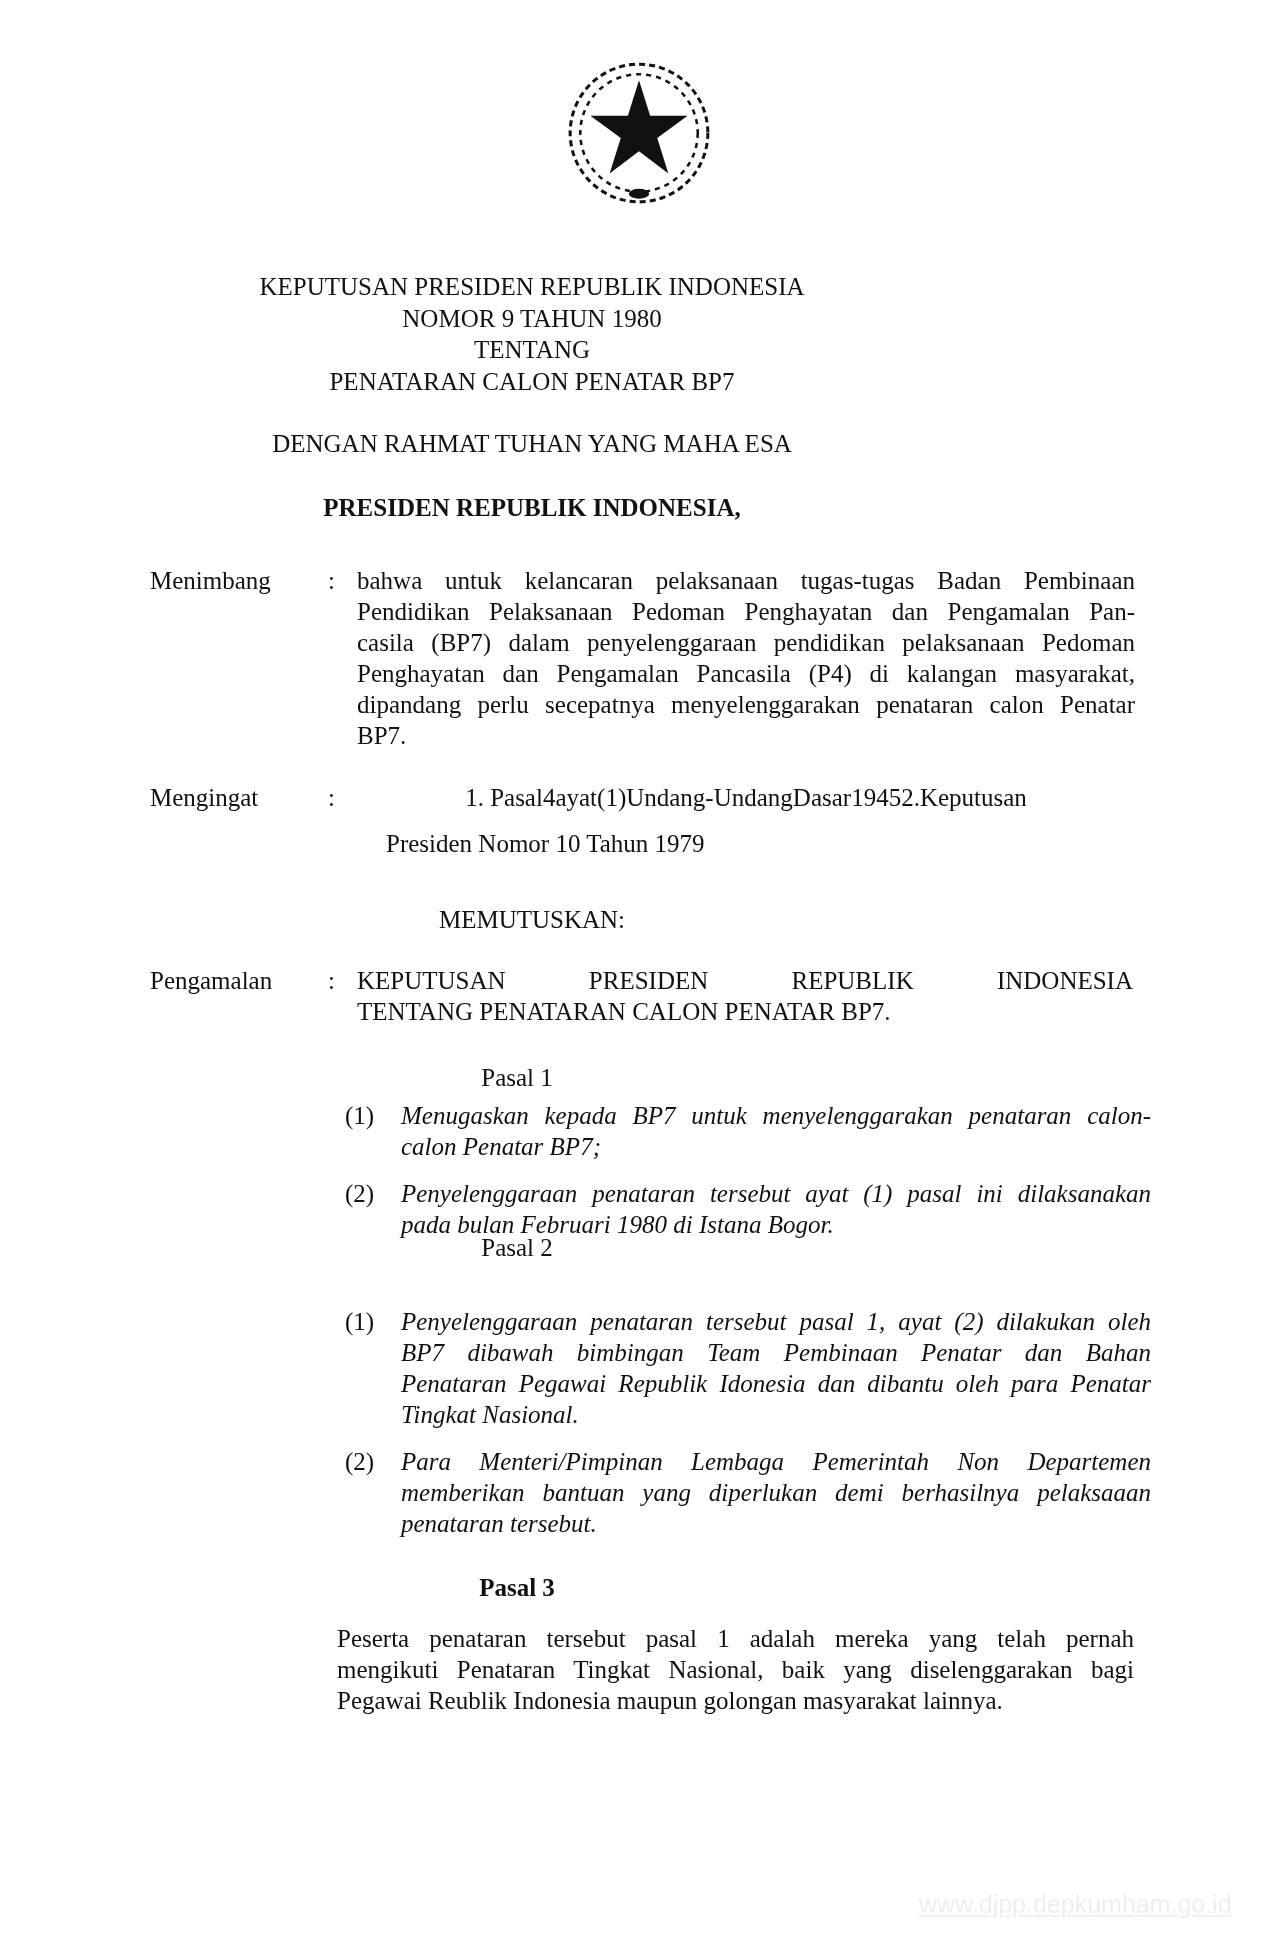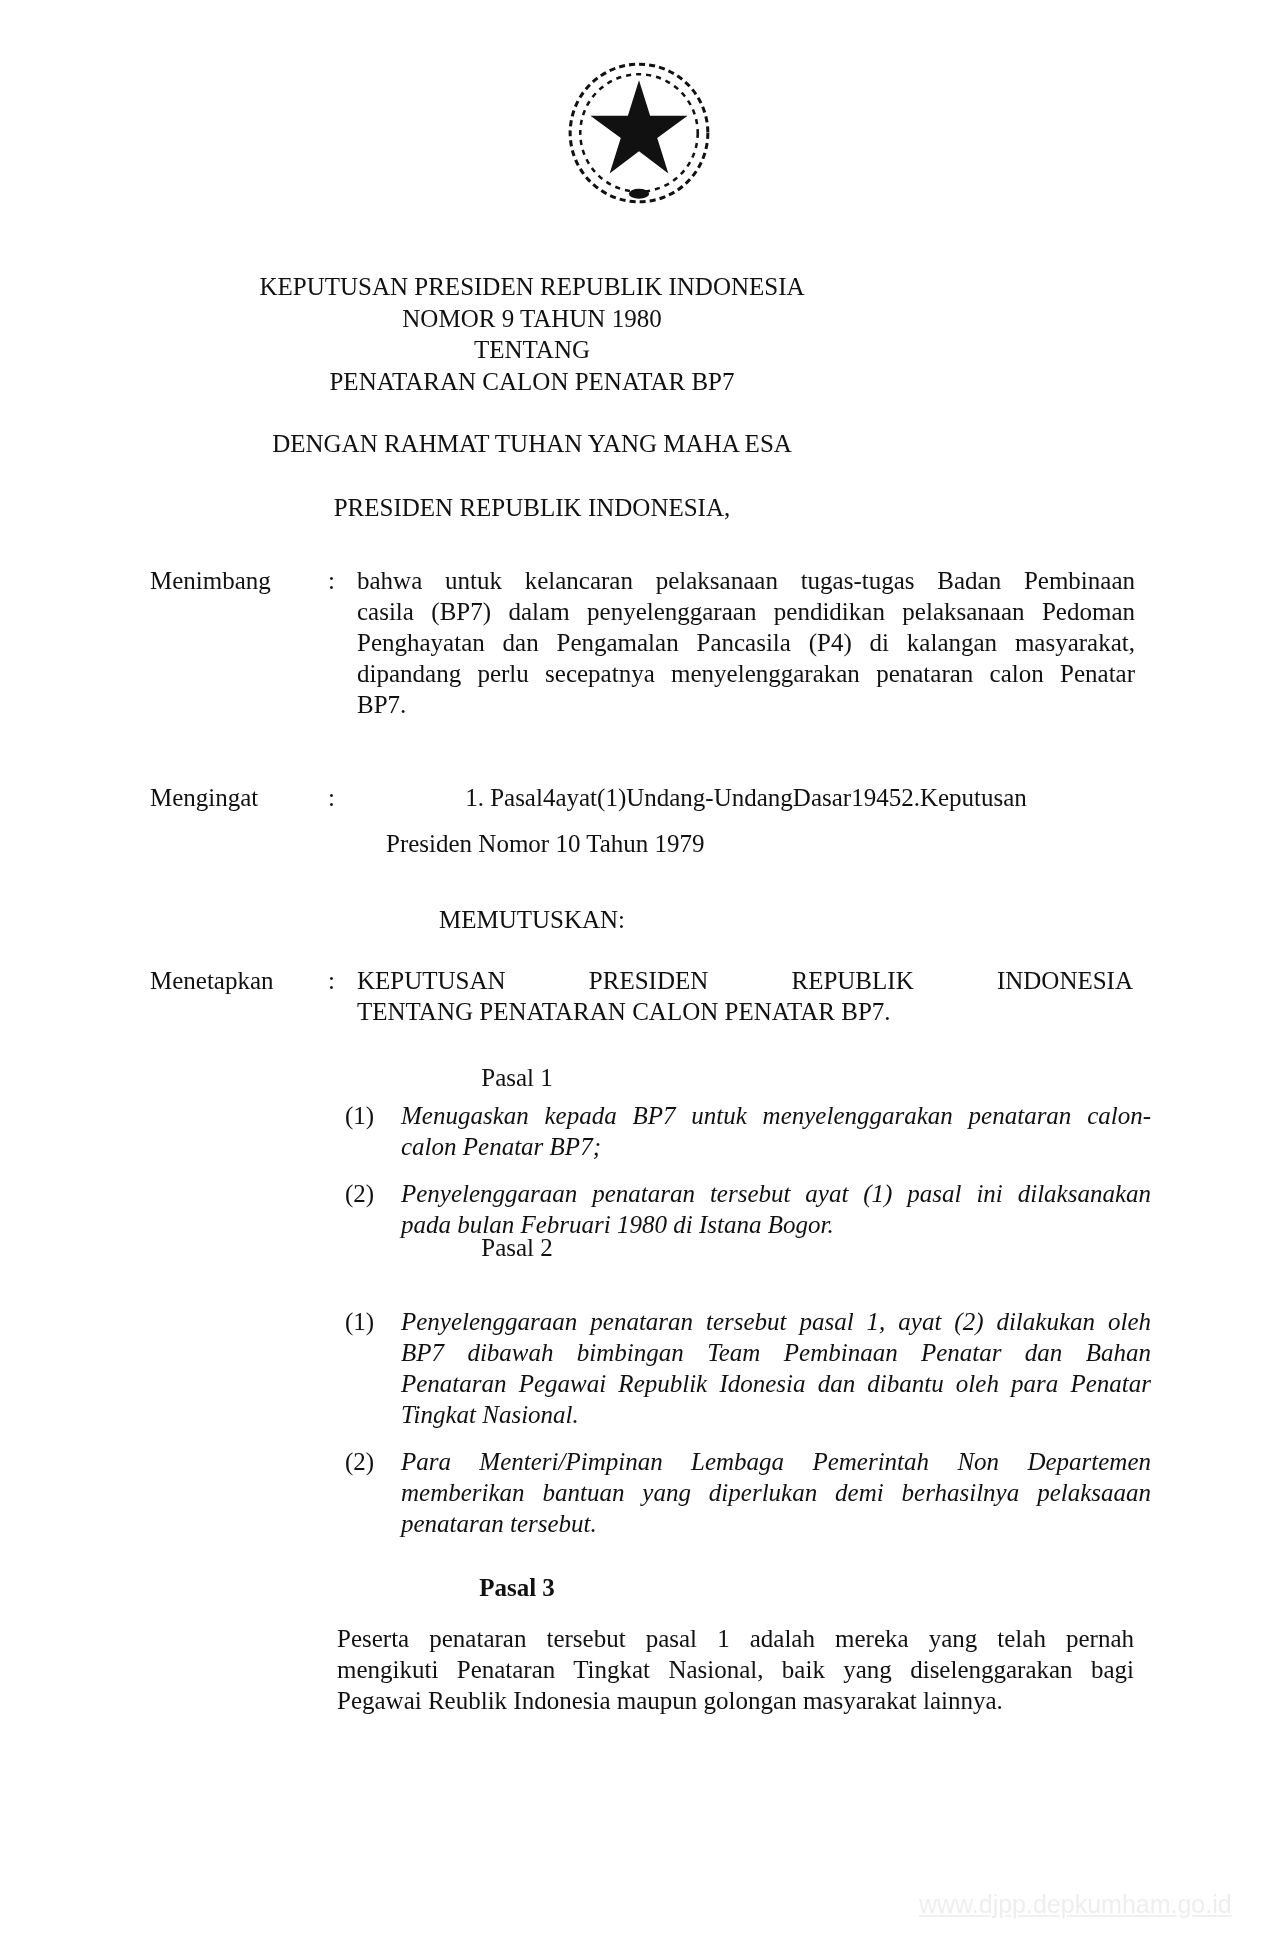--- a/index.html
+++ b/index.html
@@ -12,21 +12,21 @@
   }
   .emblem {
     position: absolute; left: 558px; top: 52px; width: 162px; height: 162px;
   }
   .center {
     position: absolute; left: 0; width: 1064px; text-align: center;
   }
   .title-block { top: 271px; }
   .title-block div { line-height: 31.5px; }
   .opening { top: 428px; }
-  .president { top: 492px; }
+  .president { top: 492px; font-weight: bold; }
   .decide { top: 904px; }
 
   .clause { position: absolute; left: 150px; width: 985px; }
   .clause .label { position: absolute; left: 0; top: 0; }
   .clause .colon { position: absolute; left: 178px; top: 0; }
   .clause .body { position: absolute; left: 207px; width: 778px; text-align: justify; }
 
   .menimbang { top: 565px; }
   .mengingat { top: 782px; }
   .mengingat .line1 { display: flex; justify-content: center; width: 778px; }
@@ -78,20 +78,21 @@
   <div>PENATARAN CALON PENATAR BP7</div>
 </div>
 <div class="center opening">DENGAN RAHMAT TUHAN YANG MAHA ESA</div>
 <div class="center president">PRESIDEN REPUBLIK INDONESIA,</div>
 
 <div class="clause menimbang">
   <span class="label">Menimbang</span>
   <span class="colon">:</span>
   <div class="body">
     <div style="text-align:justify;text-align-last:justify">bahwa untuk kelancaran pelaksanaan tugas-tugas Badan Pembinaan</div>
+    <div style="text-align:justify;text-align-last:justify">Pendidikan Pelaksanaan Pedoman Penghayatan dan Pengamalan Pan-</div>
     <div style="text-align:justify;text-align-last:justify">casila (BP7) dalam penyelenggaraan pendidikan pelaksanaan Pedoman</div>
     <div style="text-align:justify;text-align-last:justify">Penghayatan dan Pengamalan Pancasila (P4) di kalangan masyarakat,</div>
     <div style="text-align:justify;text-align-last:justify">dipandang perlu secepatnya menyelenggarakan penataran calon Penatar</div>
     <div>BP7.</div>
   </div>
 </div>
 
 <div class="clause mengingat">
   <span class="label">Mengingat</span>
   <span class="colon">:</span>
@@ -107,21 +108,21 @@
       <span>2.</span>
       <span>Keputusan</span>
     </div>
   </div>
   <div class="line2">Presiden Nomor 10 Tahun 1979</div>
 </div>
 
 <div class="center decide">MEMUTUSKAN:</div>
 
 <div class="clause menetapkan">
-  <span class="label">Menetapkan</span>
+  <span class="label">Pengamalan</span>
   <span class="colon">:</span>
   <div class="body">
     <div class="line1">
       <span>KEPUTUSAN</span>
       <span>PRESIDEN</span>
       <span>REPUBLIK</span>
       <span>INDONESIA</span>
     </div>
     <div>TENTANG PENATARAN CALON PENATAR BP7.</div>
   </div>

